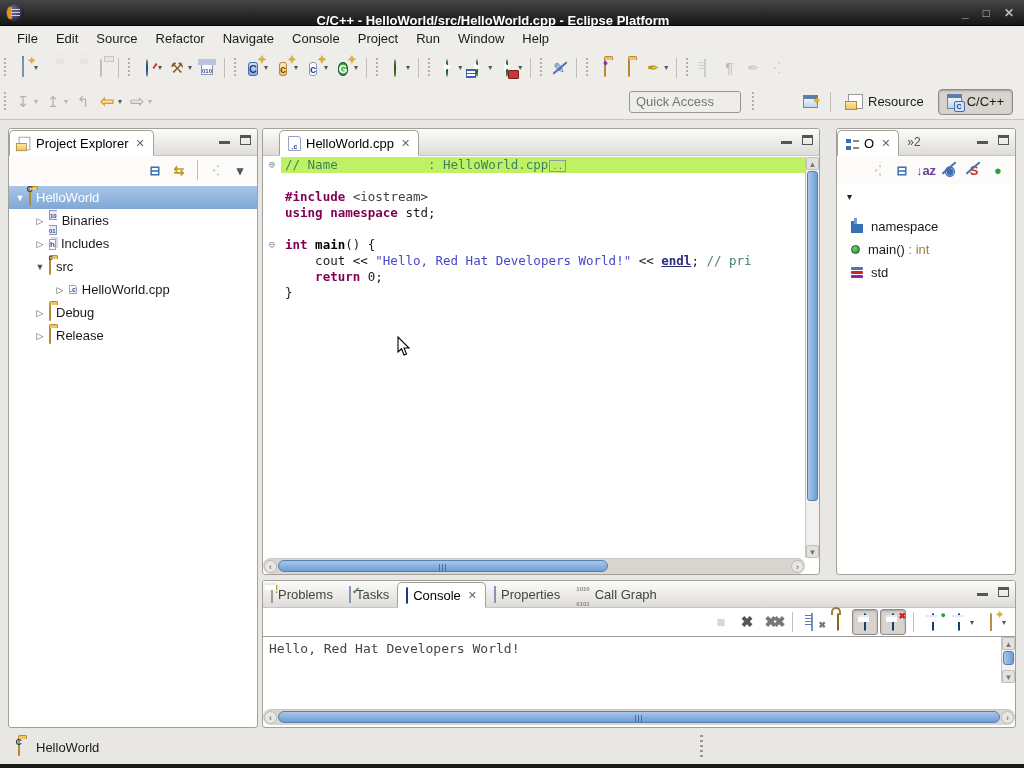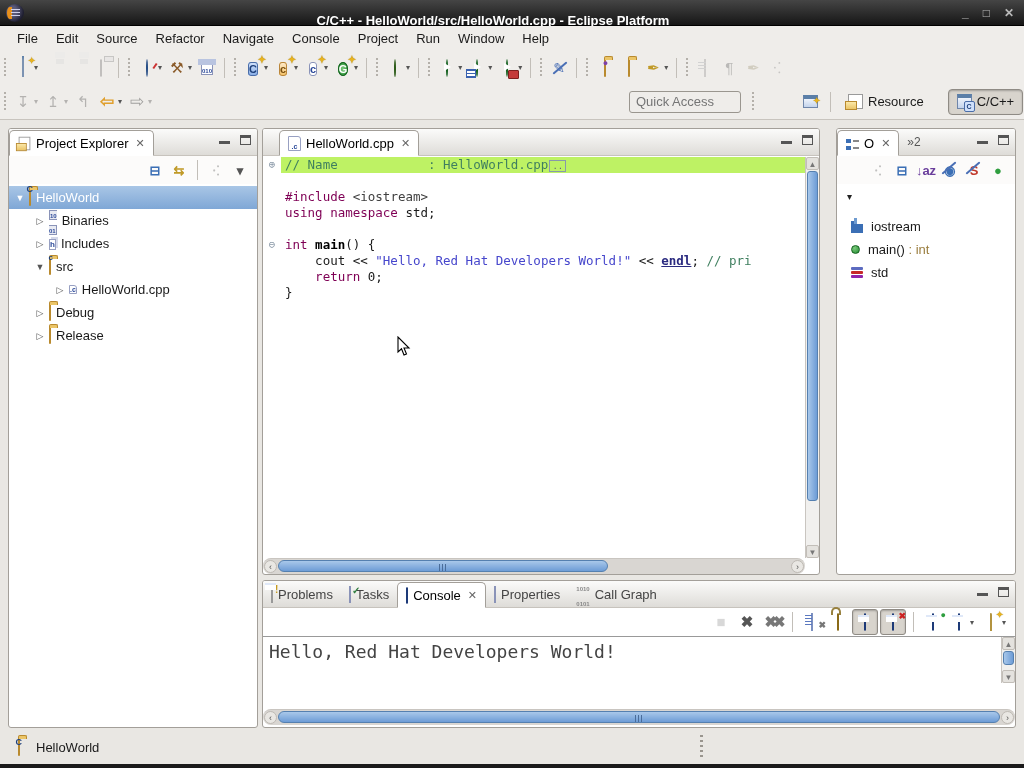--- a/index.html
+++ b/index.html
@@ -121,21 +121,21 @@
   .fi-file { width:13px; height:15px; background:#fff; border:1px solid #98A0C2; position:relative; font-size:7px; font-weight:bold; color:#2c4a9a; line-height:19px; text-align:center; border-radius:0 3px 0 0; }
   .fi-binaries { width:15px; height:15px; background:#e8eaf2; border:1px solid #8a93b8; font-size:6px; line-height:6px; color:#2c4a9a; font-weight:bold; padding-top:2px; text-align:center; }
   .fi-includes { width:13px; height:14px; background:#fff; border:1px solid #98A0C2; box-shadow:2px -2px 0 #d5d9ea; font-size:8px; font-weight:bold; color:#2c4a9a; line-height:14px; text-align:center; }
 
   
   .codewrap { position:absolute; left:0; top:28px; right:14px; bottom:16px; overflow:hidden; background:#fff; }
   .code-line { display:flex; height:16px; line-height:16px; font-family:"DejaVu Sans Mono", monospace; font-size:12.5px; white-space:pre; }
   .fold-col { width:18px; flex:0 0 auto; text-align:center; color:#8a99a8; font-size:11px; background:#fff; }
   .code-text { flex:1; padding-left:4px; }
   .code-line.hl .code-text { background:#bef264; }
-  .tk-k { color:#7F0055; font-weight:normal; }
+  .tk-k { color:#7F0055; font-weight:bold; }
   .tk-c { color:#3F7F5F; }
   .tk-s { color:#4646CC; }
   .tk-h { color:#404040; }
   .tk-e { color:#2B2B80; font-weight:bold;text-decoration:underline; }
   .tk-f { font-weight:bold; color:#000; }
   .fold-box { display:inline-block; border:1px solid #8899aa; color:#667; font-size:9px; line-height:10px; height:12px; padding:0 2px; vertical-align:middle; margin-left:1px; }
 
   
   .vscroll { position:absolute; top:28px; right:0; width:14px; bottom:16px; background:#F1F0EE; border-left:1px solid #C9C5C0; }
   .vthumb { position:absolute; left:1px; width:11px; border:1px solid #5580B0; border-radius:3px; background:linear-gradient(90deg,#A9C8EA,#6D9CD6); }
@@ -157,21 +157,21 @@
 
   
   .ctabicon { width:14px; height:12px; position:relative; }
   .cti-problems { background:#fff; border:1px solid #999; }
   .cti-problems::after { content:"!"; position:absolute; left:3px; top:-3px; color:#c49a20; font-weight:bold; font-size:10px; }
   .cti-tasks { background:#eef; border:1px solid #8a93b8; }
   .cti-tasks::after { content:"✓"; position:absolute; left:2px; top:-2px; color:#2f7d3f; font-size:10px; font-weight:bold; }
   .cti-props { background:linear-gradient(#fff 0 3px, #cfd4e0 3px 4px, #fff 4px 7px, #cfd4e0 7px 8px, #fff 8px); border:1px solid #8a93b8; }
   .cti-callgraph { font-size:6px; line-height:6px; color:#888; font-weight:bold; white-space:pre; }
   .console-head { height:20px; padding:2px 6px 0 6px; white-space:nowrap; overflow:hidden; font-size:13px; }
-  .console-out { font-family:"DejaVu Sans Mono", monospace; font-size:18px; color:#444; padding:4px 6px; }
+  .console-out { font-family:"DejaVu Sans Mono", monospace; font-size:13px; color:#444; padding:4px 6px; }
 
   
   .statusbar { position:absolute; left:0; top:730px; width:1024px; height:34px; background:#E9E7E3; display:flex; align-items:center; }
   .statusbar .dots { position:absolute; left:700px; top:5px; width:3px; height:22px;
     background:repeating-linear-gradient(#9a968f 0 2px, transparent 2px 5px); }
   .winbottom { position:absolute; left:0; top:764px; width:1024px; height:4px; background:#1a1a1a; }
 
   
   .cursor { position:absolute; left:397px; top:336px; z-index:50; pointer-events:none; }
 </style>
@@ -324,21 +324,21 @@
     </span>
   <span style="position:absolute;left:629px;display:flex;align-items:center;">
     <input class="qa-input" placeholder="Quick Access" style="">
     <span class="gripper" style="margin-left:10px;"></span>
   </span>
   <span style="position:absolute;left:800px;display:flex;align-items:center;gap:4px;">
     <span class="tbtn">
         <span class="ic ic-persp star"></span>
       </span>
     <span class="tsep"></span>
-    <span id="persp-buttons" style="display:flex;align-items:center;gap:16px;">
+    <span id="persp-buttons" style="display:flex;align-items:center;gap:6px;">
         <span class="persp-btn">
           <span class="ic ic-resource" style="width: 15px; height: 15px;"></span>
           <span>Resource</span>
         </span>
         <span class="persp-btn pressed">
           <span class="ic ic-persp ic-persp-c" style="width: 15px; height: 15px;"></span>
           <span>C/C++</span>
         </span>
       </span>
   </span>
@@ -484,21 +484,21 @@
         <span style="font-size:13px;font-weight:bold;color:#c0392b;">S</span>
       </span>
       <span class="vbtn">
         <span style="font-size:13px;font-weight:bold;color:#2f9e3f;">●</span>
       </span>
     </div>
   <div style="padding:4px 0 0 10px;"><span class="menu-arrow">▾</span></div>
   <div id="ol-items" style="padding-top:12px;">
       <div class="orow">
         <span class="oi-include"></span>
-        <span>iostream</span>
+        <span>namespace</span>
       </div>
       <div class="orow">
         <span class="oi-fn"></span>
         <span>main()<span class="osuffix"> : int</span></span>
       </div>
       <div class="orow">
         <span class="oi-ns">
           <span style="background:#5C6BC0;"></span>
           <span style="background:#C62828;"></span>
           <span style="background:#8E24AA;"></span>

